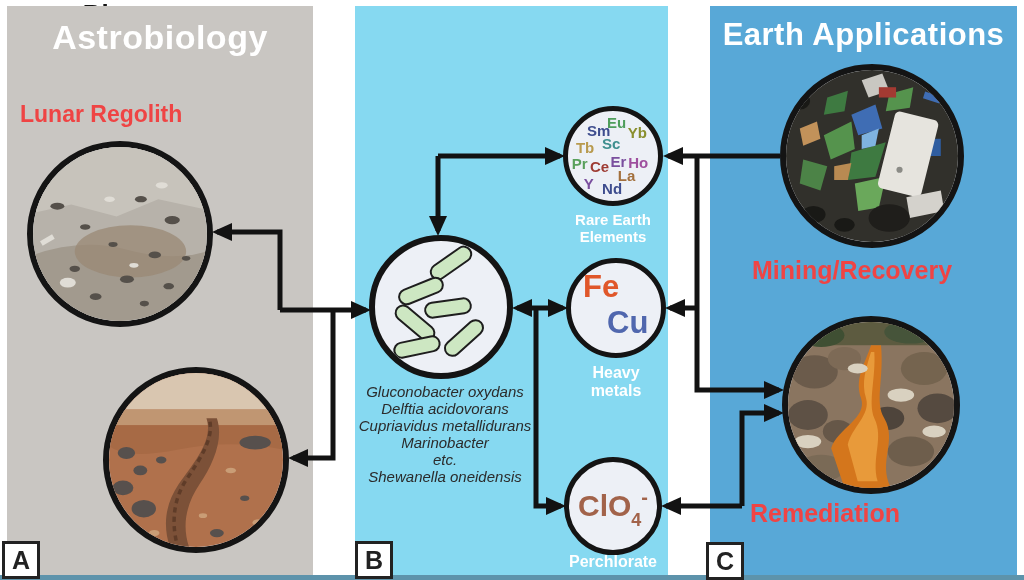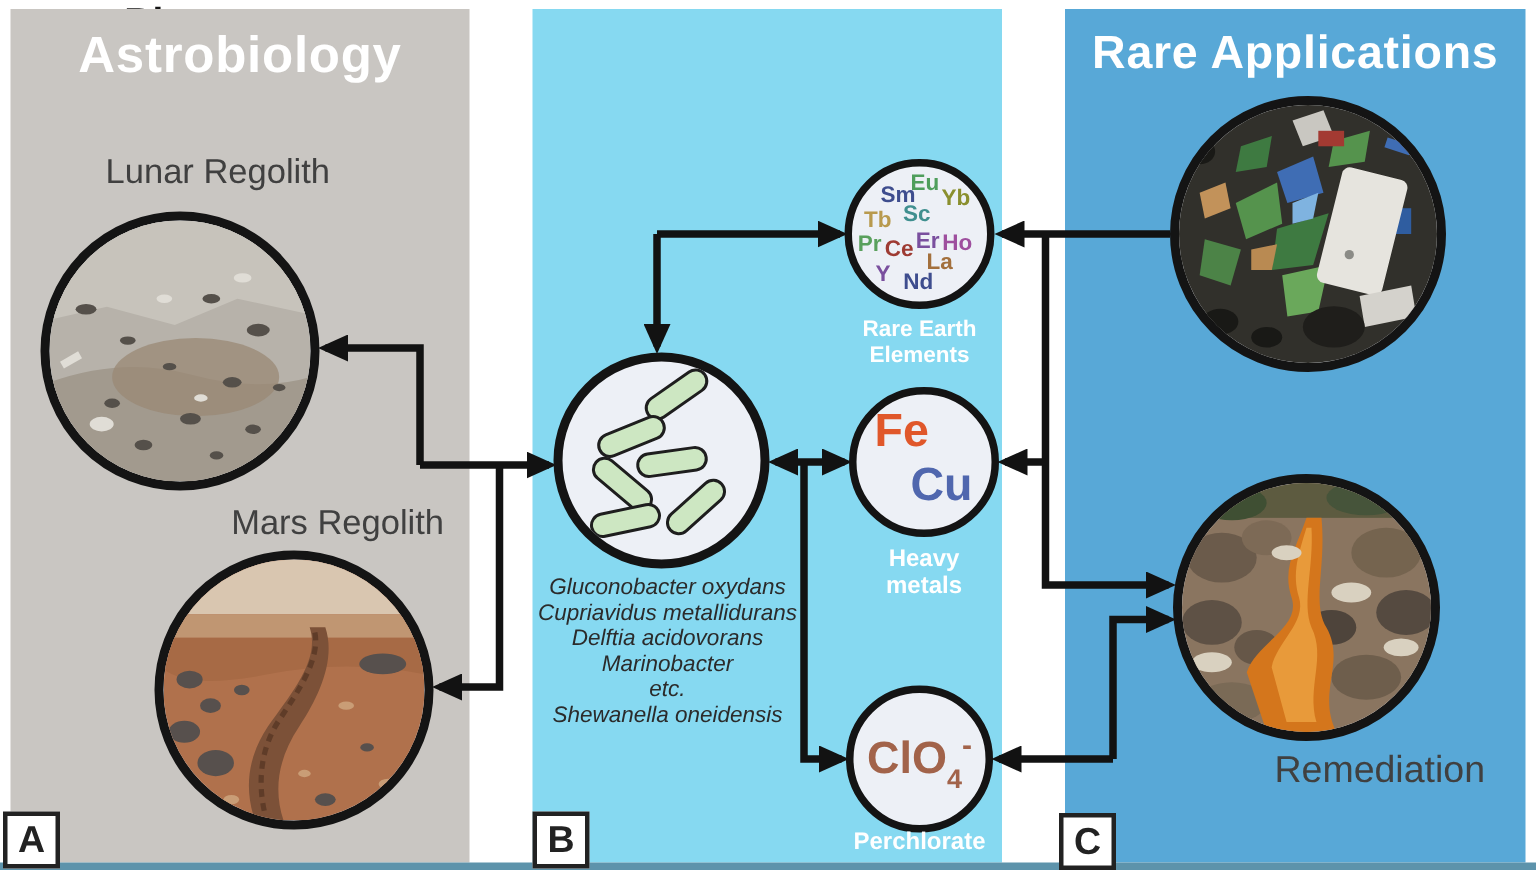--- a/index.html
+++ b/index.html
@@ -13,21 +13,21 @@
   #panel-c{left:710px;width:307px;background:#58a8d7;}
   .bottom-strip{position:absolute;left:0;top:575px;width:1024px;height:5px;background:#5d93ab;}
 
   
   .panel-title{position:absolute;text-align:center;color:#ffffff;font-weight:bold;letter-spacing:.5px;}
   #title-a{left:7px;top:18px;width:306px;font-size:34px;}
   #title-c{left:710px;top:17px;width:307px;font-size:31px;}
   #title-b{left:355px;top:7px;width:313px;font-size:26px;font-weight:bold;line-height:1.1;text-align:center;}
   #title-b .bio{color:#141414;} #title-b .rest{color:#ffffff;}
 
-  .photo-label{position:absolute;text-align:right;color:#404040;font-weight:normal;}
+  .photo-label{position:absolute;text-align:left;color:#ef4444;font-weight:bold;}
   #lunar-label{left:20px;top:101px;width:200px;font-size:23px;}
   #mars-label{left:96px;top:335px;width:200px;font-size:23px;}
   #mining-label{left:752px;top:256px;width:240px;font-size:25px;}
   #remediation-label{left:750px;top:499px;width:240px;font-size:25px;}
   .small-label{position:absolute;text-align:center;color:#ffffff;font-weight:bold;line-height:1.15;}
   #ree-label{left:553px;top:211px;width:120px;font-size:15px;}
   #heavy-label{left:556px;top:364px;width:120px;font-size:16px;}
   #perchlorate-label{left:538px;top:553px;width:150px;font-size:16px;}
 
   #microbe-list{position:absolute;left:318px;top:383px;width:254px;text-align:center;
@@ -129,21 +129,20 @@
       </g>
       <g fill="#e0ddd6">
         <ellipse cx="20" cy="78" rx="4.6" ry="2.8"></ellipse>
           <ellipse cx="44" cy="30" rx="3" ry="1.6"></ellipse>
         <ellipse cx="74" cy="22" rx="3.4" ry="1.8"></ellipse>
           <ellipse cx="58" cy="68" rx="2.6" ry="1.4"></ellipse>
         <rect x="4" y="52" width="8" height="3" transform="rotate(-30 8 53)"></rect>
       </g>
     </svg>
   </div>
-  <div class="photo-label" id="mars-label">Mars Regolith</div>
   <div class="circle" id="mars-circle">
     <svg viewBox="0 0 100 100" preserveAspectRatio="none">
       <rect width="100" height="100" fill="#b0714c"></rect>
       <rect width="100" height="21" fill="#d9c6b0"></rect>
       <rect y="21" width="100" height="9" fill="#c09672"></rect>
       <path d="M0,30 H100 V44 Q70,38 40,44 T0,42 Z" fill="#a76a45"></path>
       <path d="M56,26 C60,38 50,50 40,64 C32,76 31,88 35,100 L46,100 C42,88 44,76 52,64 C60,52 66,38 62,26 Z" fill="#7c5138"></path>
       <path d="M58,28 C60,38 52,50 44,62 C37,73 36,86 39,98" stroke="#5f3c28" stroke-width="2" stroke-dasharray="3,2.4" fill="none"></path>
       <g fill="#57504d">
         <ellipse cx="10" cy="46" rx="5" ry="3.4"></ellipse>
@@ -174,22 +173,22 @@
   <div class="circle" id="bacteria-circle">
     <div class="pill" style="left:76px;top:22px;transform:translate(-50%,-50%) rotate(-35deg);"></div>
     <div class="pill" style="left:46px;top:50px;transform:translate(-50%,-50%) rotate(-22deg);"></div>
     <div class="pill" style="left:73px;top:67px;transform:translate(-50%,-50%) rotate(-8deg);"></div>
     <div class="pill" style="left:40px;top:82px;transform:translate(-50%,-50%) rotate(40deg);"></div>
     <div class="pill" style="left:42px;top:106px;transform:translate(-50%,-50%) rotate(-12deg);"></div>
     <div class="pill" style="left:89px;top:97px;transform:translate(-50%,-50%) rotate(-42deg);"></div>
   </div>
   <div id="microbe-list">
       <div>Gluconobacter oxydans</div>
+      <div>Delftia acidovorans</div>
       <div>Cupriavidus metallidurans</div>
-      <div>Delftia acidovorans</div>
       <div>Marinobacter</div>
       <div>etc.</div>
       <div>Shewanella oneidensis</div>
     </div>
 
   <div class="circle" id="ree-circle">
     <div style="position:absolute;left:0;top:0;width:100%;height:100%;">
         <span class="ree-el" style="left: 34%; top: 21%; color: rgb(62, 77, 142);">Sm</span>
         <span class="ree-el" style="left: 54%; top: 12%; color: rgb(79, 158, 92); text-align: center;">Eu</span>
         <span class="ree-el" style="left: 77%; top: 23%; color: rgb(138, 143, 46);">Yb</span>
@@ -219,21 +218,21 @@
   </div>
 
   <div class="circle" id="clo4-circle">
     <div id="clo4-formula" style="color:#a2634a;">
       <span class="base">ClO</span><span class="sub">4</span><span class="sup">-</span>
     </div>
   </div>
   <div class="small-label" id="perchlorate-label">Perchlorate</div>
   <div class="tag-box" id="tag-b">B</div>
 
-  <div class="panel-title" id="title-c">Rare Applications</div>
+  <div class="panel-title" id="title-c">Earth Applications</div>
   <div class="circle" id="ewaste-circle">
     <svg viewBox="0 0 100 100" preserveAspectRatio="none">
       <rect width="100" height="100" fill="#31302b"></rect>
       <g>
         <polygon points="22,38 38,30 40,46 26,52" fill="#55934d"></polygon>
         <polygon points="38,48 58,42 52,62 36,64" fill="#3e7a41"></polygon>
         <polygon points="40,66 58,62 54,80 42,82" fill="#6aa85b"></polygon>
         <polygon points="10,52 24,56 20,70 8,66" fill="#4c8347"></polygon>
         <polygon points="60,14 74,10 72,22 58,24" fill="#55934d"></polygon>
         <polygon points="24,16 36,12 34,24 22,26" fill="#3e7a41"></polygon>
@@ -255,20 +254,21 @@
       </g>
       <ellipse cx="60" cy="86" rx="12" ry="8" fill="#1f1e1b"></ellipse>
       <g fill="#191916">
         <ellipse cx="16" cy="84" rx="7" ry="5"></ellipse>
           <ellipse cx="34" cy="90" rx="6" ry="4"></ellipse>
         <ellipse cx="88" cy="92" rx="7" ry="4"></ellipse>
           <ellipse cx="8" cy="18" rx="6" ry="5"></ellipse>
       </g>
     </svg>
   </div>
+  <div class="photo-label" id="mining-label">Mining/Recovery</div>
 
   <div class="circle" id="remediation-circle">
     <svg viewBox="0 0 100 100" preserveAspectRatio="none">
       <rect width="100" height="100" fill="#8a7560"></rect>
       <rect width="100" height="14" fill="#5d5b40"></rect>
       <ellipse cx="20" cy="8" rx="14" ry="7" fill="#3f4f33"></ellipse>
       <ellipse cx="74" cy="6" rx="16" ry="7" fill="#46543a"></ellipse>
       <g>
         <ellipse cx="16" cy="30" rx="14" ry="10" fill="#6b5b4b"></ellipse>
         <ellipse cx="34" cy="22" rx="10" ry="7" fill="#7d6a56"></ellipse>

